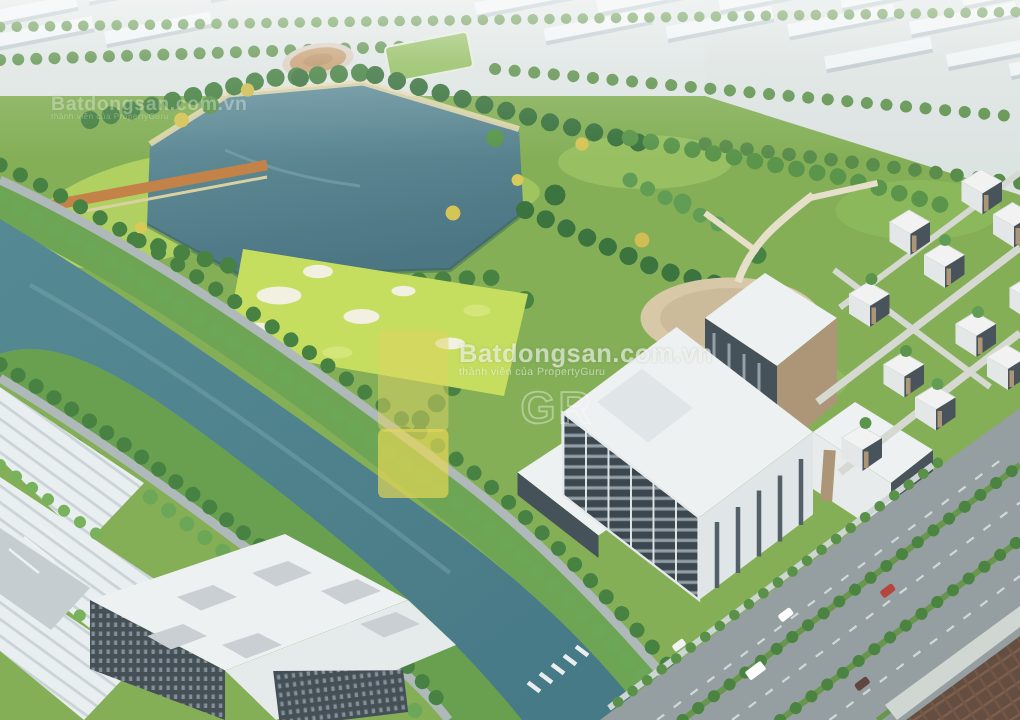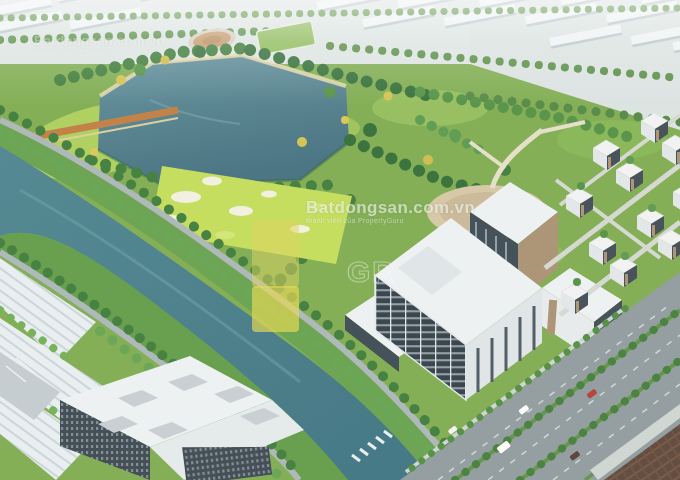--- a/index.html
+++ b/index.html
@@ -1,20 +1,20 @@
 <!DOCTYPE html>
 <html><head>
 <meta charset="utf-8">
 <style>
   html,body{margin:0;padding:0;background:#222;}
   .stage{position:relative;width:680px;height:480px;overflow:hidden;
          font-family:"Liberation Sans",sans-serif;background:#7cab4c;}
   .stage svg{position:absolute;left:0;top:0;display:block;}
   .wm{position:absolute;color:rgba(255,255,255,0.60);text-shadow:0 0 2px rgba(80,110,60,0.25);
-      pointer-events:none;line-height:1.05;}
+      pointer-events:none;line-height:1.05;margin-top:28px;}
   .wm .brand{font-size:17px;font-weight:bold;letter-spacing:.4px;}
   .wm .tag{font-size:7px;font-weight:normal;letter-spacing:.3px;opacity:.85;}
   .wm-main{left:306px;top:199px;}
   .wm-tile{left:34px;top:34px;opacity:.55;}
   .wm-tile .brand{font-size:13px;}
   .wm-tile .tag{font-size:5.5px;}
   .haze{position:absolute;left:0;top:0;width:680px;height:480px;pointer-events:none;
         background:linear-gradient(180deg,rgba(255,255,255,.55) 0%,rgba(255,255,255,.18) 9%,rgba(255,255,255,0) 22%);}
   .wash{position:absolute;left:0;top:0;width:680px;height:480px;pointer-events:none;
         background:rgba(238,242,236,.07);}

